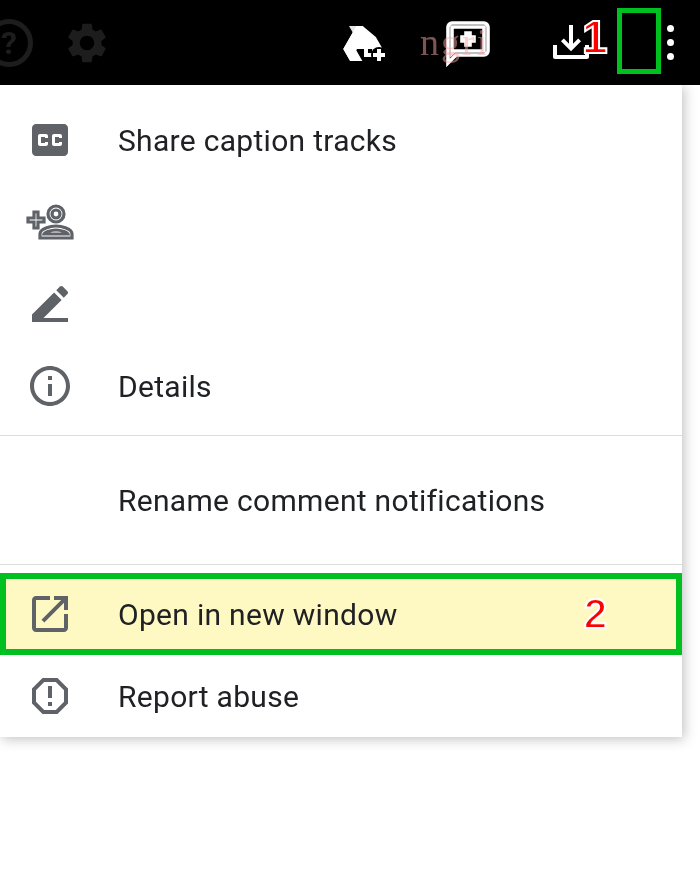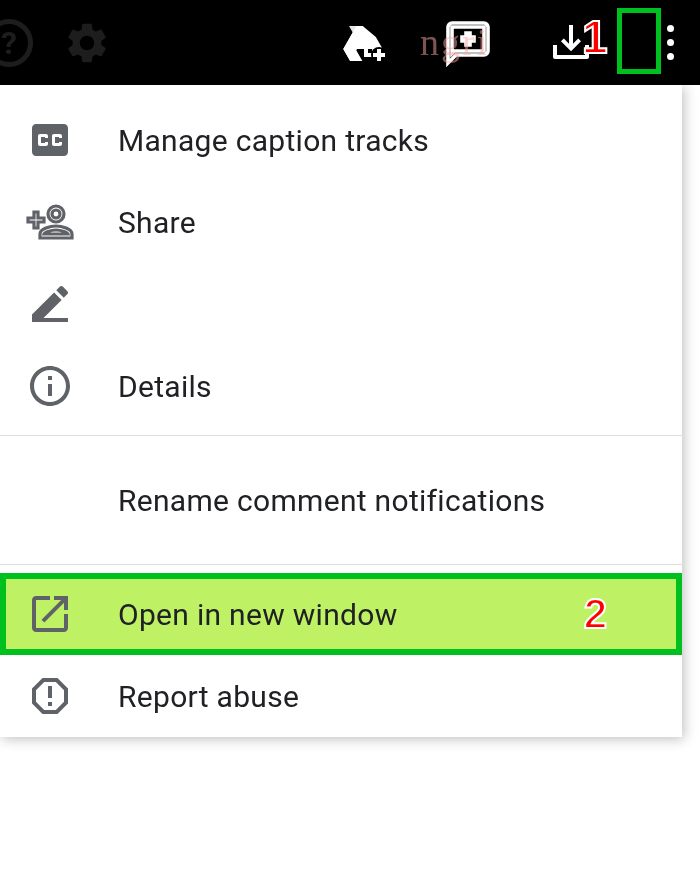--- a/index.html
+++ b/index.html
@@ -76,21 +76,21 @@
     }
     .menu-item {
       display: flex;
       align-items: center;
       height: 82px;
       padding-left: 26px;
       cursor: pointer;
       position: relative;
     }
     .menu-item.first { margin-top: 14px; }
-    .menu-item.highlighted { background: #bef264; }
+    .menu-item.highlighted { background: #fef9c3; }
     .menu-icon-slot {
       width: 92px;
       display: flex;
       align-items: center;
     }
     .menu-icon-slot svg {
       width: 48px;
       height: 48px;
       fill: #5f6368;
     }
@@ -201,30 +201,29 @@
 <div class="annotation-box-1"></div>
 
 <div class="menu-panel">
 
   <div class="menu-item first">
     <div class="menu-icon-slot">
       <svg viewBox="0 0 24 24">
           <path d="M19 4H5c-1.1 0-2 .9-2 2v12c0 1.1.9 2 2 2h14c1.1 0 2-.9 2-2V6c0-1.1-.9-2-2-2zM11 11H9.5v-.5h-2v3h2V13H11v1c0 .55-.45 1-1 1H7c-.55 0-1-.45-1-1v-4c0-.55.45-1 1-1h3c.55 0 1 .45 1 1v1zm7 0h-1.5v-.5h-2v3h2V13H18v1c0 .55-.45 1-1 1h-3c-.55 0-1-.45-1-1v-4c0-.55.45-1 1-1h3c.55 0 1 .45 1 1v1z"></path>
         </svg>
     </div>
-    <span class="menu-label">Manage caption tracks</span>
+    <span class="menu-label">Share caption tracks</span>
   </div>
 
   <div class="menu-item">
     <div class="menu-icon-slot">
       <svg viewBox="0 0 24 24">
           <path d="M15 12c2.2 0 4-1.8 4-4s-1.8-4-4-4-4 1.8-4 4 1.8 4 4 4zm0-6c1.1 0 2 .9 2 2s-.9 2-2 2-2-.9-2-2 .9-2 2-2zm0 8c-2.7 0-8 1.3-8 4v2h16v-2c0-2.7-5.3-4-8-4zm-6 4c.2-.7 3.3-2 6-2s5.8 1.3 6 2H9zM6 10V7H4v3H1v2h3v3h2v-3h3v-2H6z" fill="none" stroke="#5f6368" stroke-width="1.6"></path>
         </svg>
     </div>
-    <span class="menu-label">Share</span>
   </div>
 
 
   <div class="menu-item">
     <div class="menu-icon-slot">
       <svg viewBox="0 0 24 24">
           <path d="M3 17.25V21h3.75L17.81 9.94l-3.75-3.75L3 17.25zM20.71 7.04c.39-.39.39-1.02 0-1.41l-2.34-2.34c-.39-.39-1.02-.39-1.41 0l-1.83 1.83 3.75 3.75 1.83-1.83z"></path>
           <rect x="3" y="19" width="18" height="2"></rect>
         </svg>
     </div>

